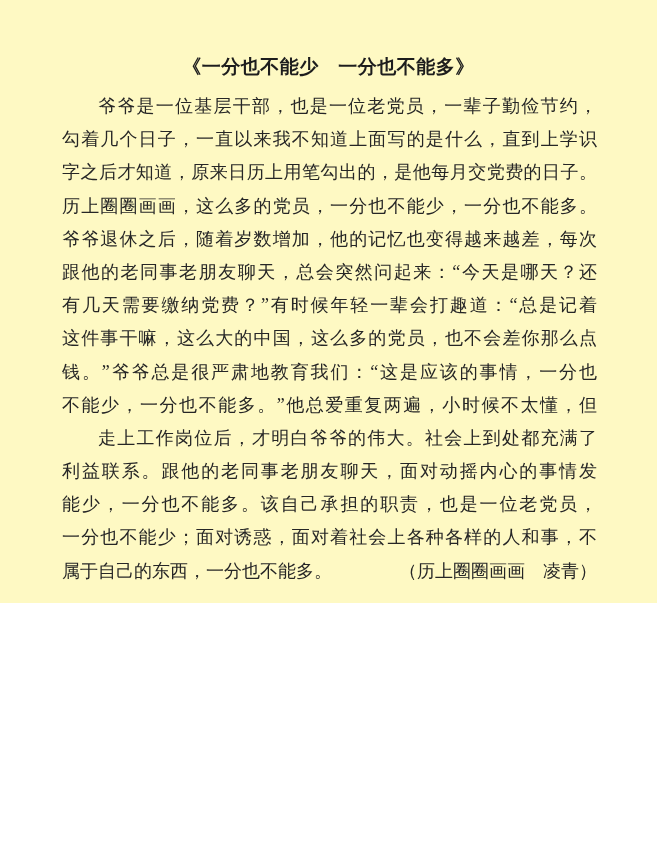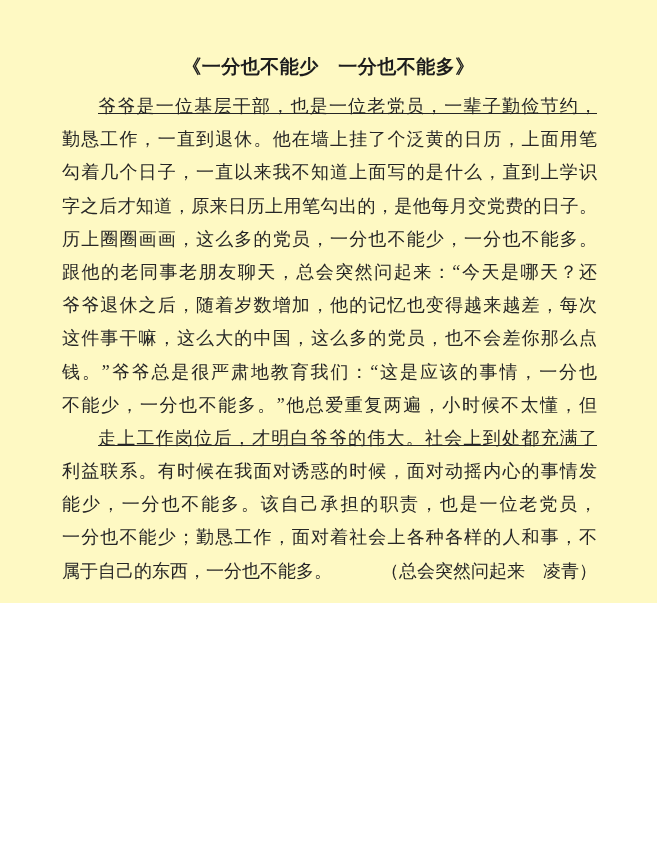--- a/index.html
+++ b/index.html
@@ -33,21 +33,20 @@
   }
   .line {
     height: 33.2px;
     line-height: 33.2px;
     text-align: justify;
     text-align-last: justify;
     overflow: hidden;
   }
   .line.first {
     text-indent: 2em;
-    text-decoration: underline;
   }
   .line.last {
     text-align-last: left;
   }
   .line.closing {
     display: flex;
     justify-content: space-between;
     text-align: left;
     text-align-last: auto;
     gap: 40px;
@@ -67,40 +66,40 @@
 <body>
 
 <div class="page">
 
   <h1 class="title">《一分也不能少　一分也不能多》</h1>
 
   <div class="body-text">
 
     <div class="paragraph">
         <div class="line first">爷爷是一位基层干部，也是一位老党员，一辈子勤俭节约，</div>
-        <div class="line">勤恳工作，一直到退休。他在墙上挂了个泛黄的日历，上面用笔</div>
         <div class="line">勾着几个日子，一直以来我不知道上面写的是什么，直到上学识</div>
         <div class="line">字之后才知道，原来日历上用笔勾出的，是他每月交党费的日子。</div>
         <div class="line">历上圈圈画画，这么多的党员，一分也不能少，一分也不能多。</div>
+        <div class="line">爷爷退休之后，随着岁数增加，他的记忆也变得越来越差，每次</div>
         <div class="line">跟他的老同事老朋友聊天，总会突然问起来：“今天是哪天？还</div>
-        <div class="line">爷爷退休之后，随着岁数增加，他的记忆也变得越来越差，每次</div>
+        <div class="line">有几天需要缴纳党费？”有时候年轻一辈会打趣道：“总是记着</div>
         <div class="line">这件事干嘛，这么大的中国，这么多的党员，也不会差你那么点</div>
         <div class="line">钱。”爷爷总是很严肃地教育我们：“这是应该的事情，一分也</div>
         <div class="line">不能少，一分也不能多。”他总爱重复两遍，小时候不太懂，但</div>
       </div>
 
     <div class="paragraph">
         <div class="line first">走上工作岗位后，才明白爷爷的伟大。社会上到处都充满了</div>
-        <div class="line">利益联系。有时候在我面对诱惑的时候，面对动摇内心的事情发</div>
+        <div class="line">利益联系。跟他的老同事老朋友聊天，面对动摇内心的事情发</div>
         <div class="line">能少，一分也不能多。该自己承担的职责，也是一位老党员，</div>
-        <div class="line">一分也不能少；勤恳工作，面对着社会上各种各样的人和事，不</div>
+        <div class="line">一分也不能少；面对诱惑，面对着社会上各种各样的人和事，不</div>
       </div>
 
     <div class="line closing">
       <span>属于自己的东西，一分也不能多。</span>
-      <span>（总会突然问起来　凌青）</span>
+      <span>（历上圈圈画画　凌青）</span>
     </div>
 
   </div>
 
   <div class="page-number">— 3 —</div>
 
 </div>
 
 </body></html>

